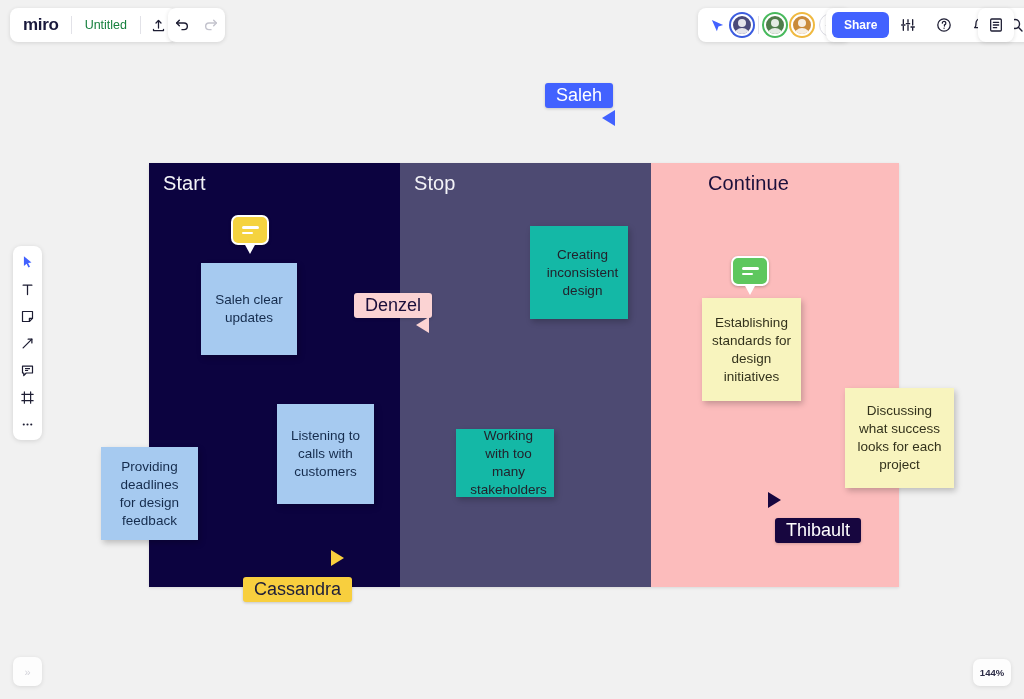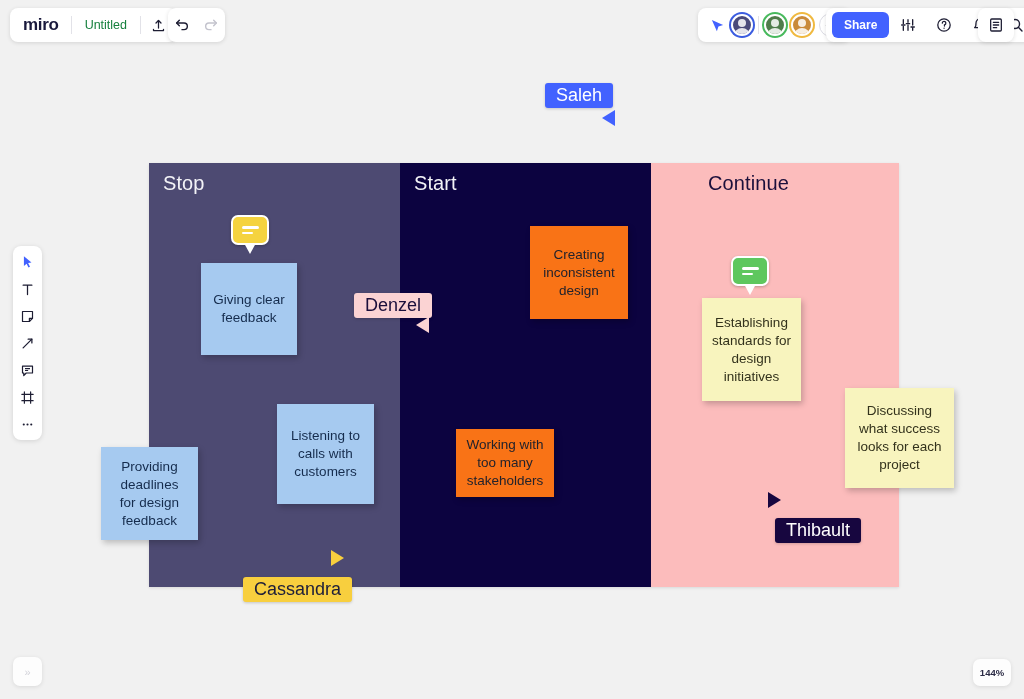--- a/index.html
+++ b/index.html
@@ -38,21 +38,21 @@
   .sticky {
     position: absolute;
     display: flex; align-items: center; justify-content: center;
     text-align: center;
     padding: 8px 10px;
     font-size: 13.5px; line-height: 18px;
     color: #1c1c27;
     box-shadow: 2px 3px 6px rgba(0,0,0,0.22);
   }
   .sticky.blue   { background: #a6caf0; color: #152c4d; }
-  .sticky.white  { background: #f97316; color: #22222c; }
+  .sticky.white  { background: #14b8a6; color: #22222c; padding-left: 17px; }
   .sticky.yellow { background: #f8f4be; color: #33321c; }
 
   
   .cbubble {
     position: absolute;
     width: 38px; height: 30px;
     border-radius: 7px;
     border: 2.5px solid #ffffff;
     display: flex; align-items: center; justify-content: center;
     box-shadow: 0 1px 3px rgba(0,0,0,0.25);
@@ -157,32 +157,32 @@
                  font-size: 9.5px; font-weight: bold; color: #2b2b45; }
 </style>
 </head>
 <body>
 
 <div id="app">
 
   <div id="canvas">
 
     <div class="frame">
+      <div class="col col-start">
+        <div class="col-title">Start</div>
+      </div>
       <div class="col col-stop">
         <div class="col-title">Stop</div>
-      </div>
-      <div class="col col-start">
-        <div class="col-title">Start</div>
       </div>
       <div class="col col-continue">
         <div class="col-title">Continue</div>
       </div>
     </div>
 
-    <div class="sticky blue" id="s0" style="left: 201px; top: 263px; width: 96px; height: 92px;">Giving clear feedback</div>
+    <div class="sticky blue" id="s0" style="left: 201px; top: 263px; width: 96px; height: 92px;">Saleh clear updates</div>
     <div class="sticky blue" id="s1" style="left: 101px; top: 447px; width: 97px; height: 93px;">Providing deadlines for design feedback</div>
     <div class="sticky blue" id="s2" style="left: 277px; top: 404px; width: 97px; height: 100px;">Listening to calls with customers</div>
     <div class="sticky white" id="s3" style="left: 530px; top: 226px; width: 98px; height: 93px;">Creating inconsistent design</div>
     <div class="sticky white" id="s4" style="left: 456px; top: 429px; width: 98px; height: 68px;">Working with too many stakeholders</div>
     <div class="sticky yellow" id="s5" style="left: 702px; top: 298px; width: 99px; height: 103px;">Establishing standards for design initiatives</div>
     <div class="sticky yellow" id="s6" style="left: 845px; top: 388px; width: 109px; height: 100px;">Discussing what success looks for each project</div>
 
     <div class="cbubble yellow" id="cb0" style="left: 231px; top: 215px;">
       <span class="lines">
           <i></i>

